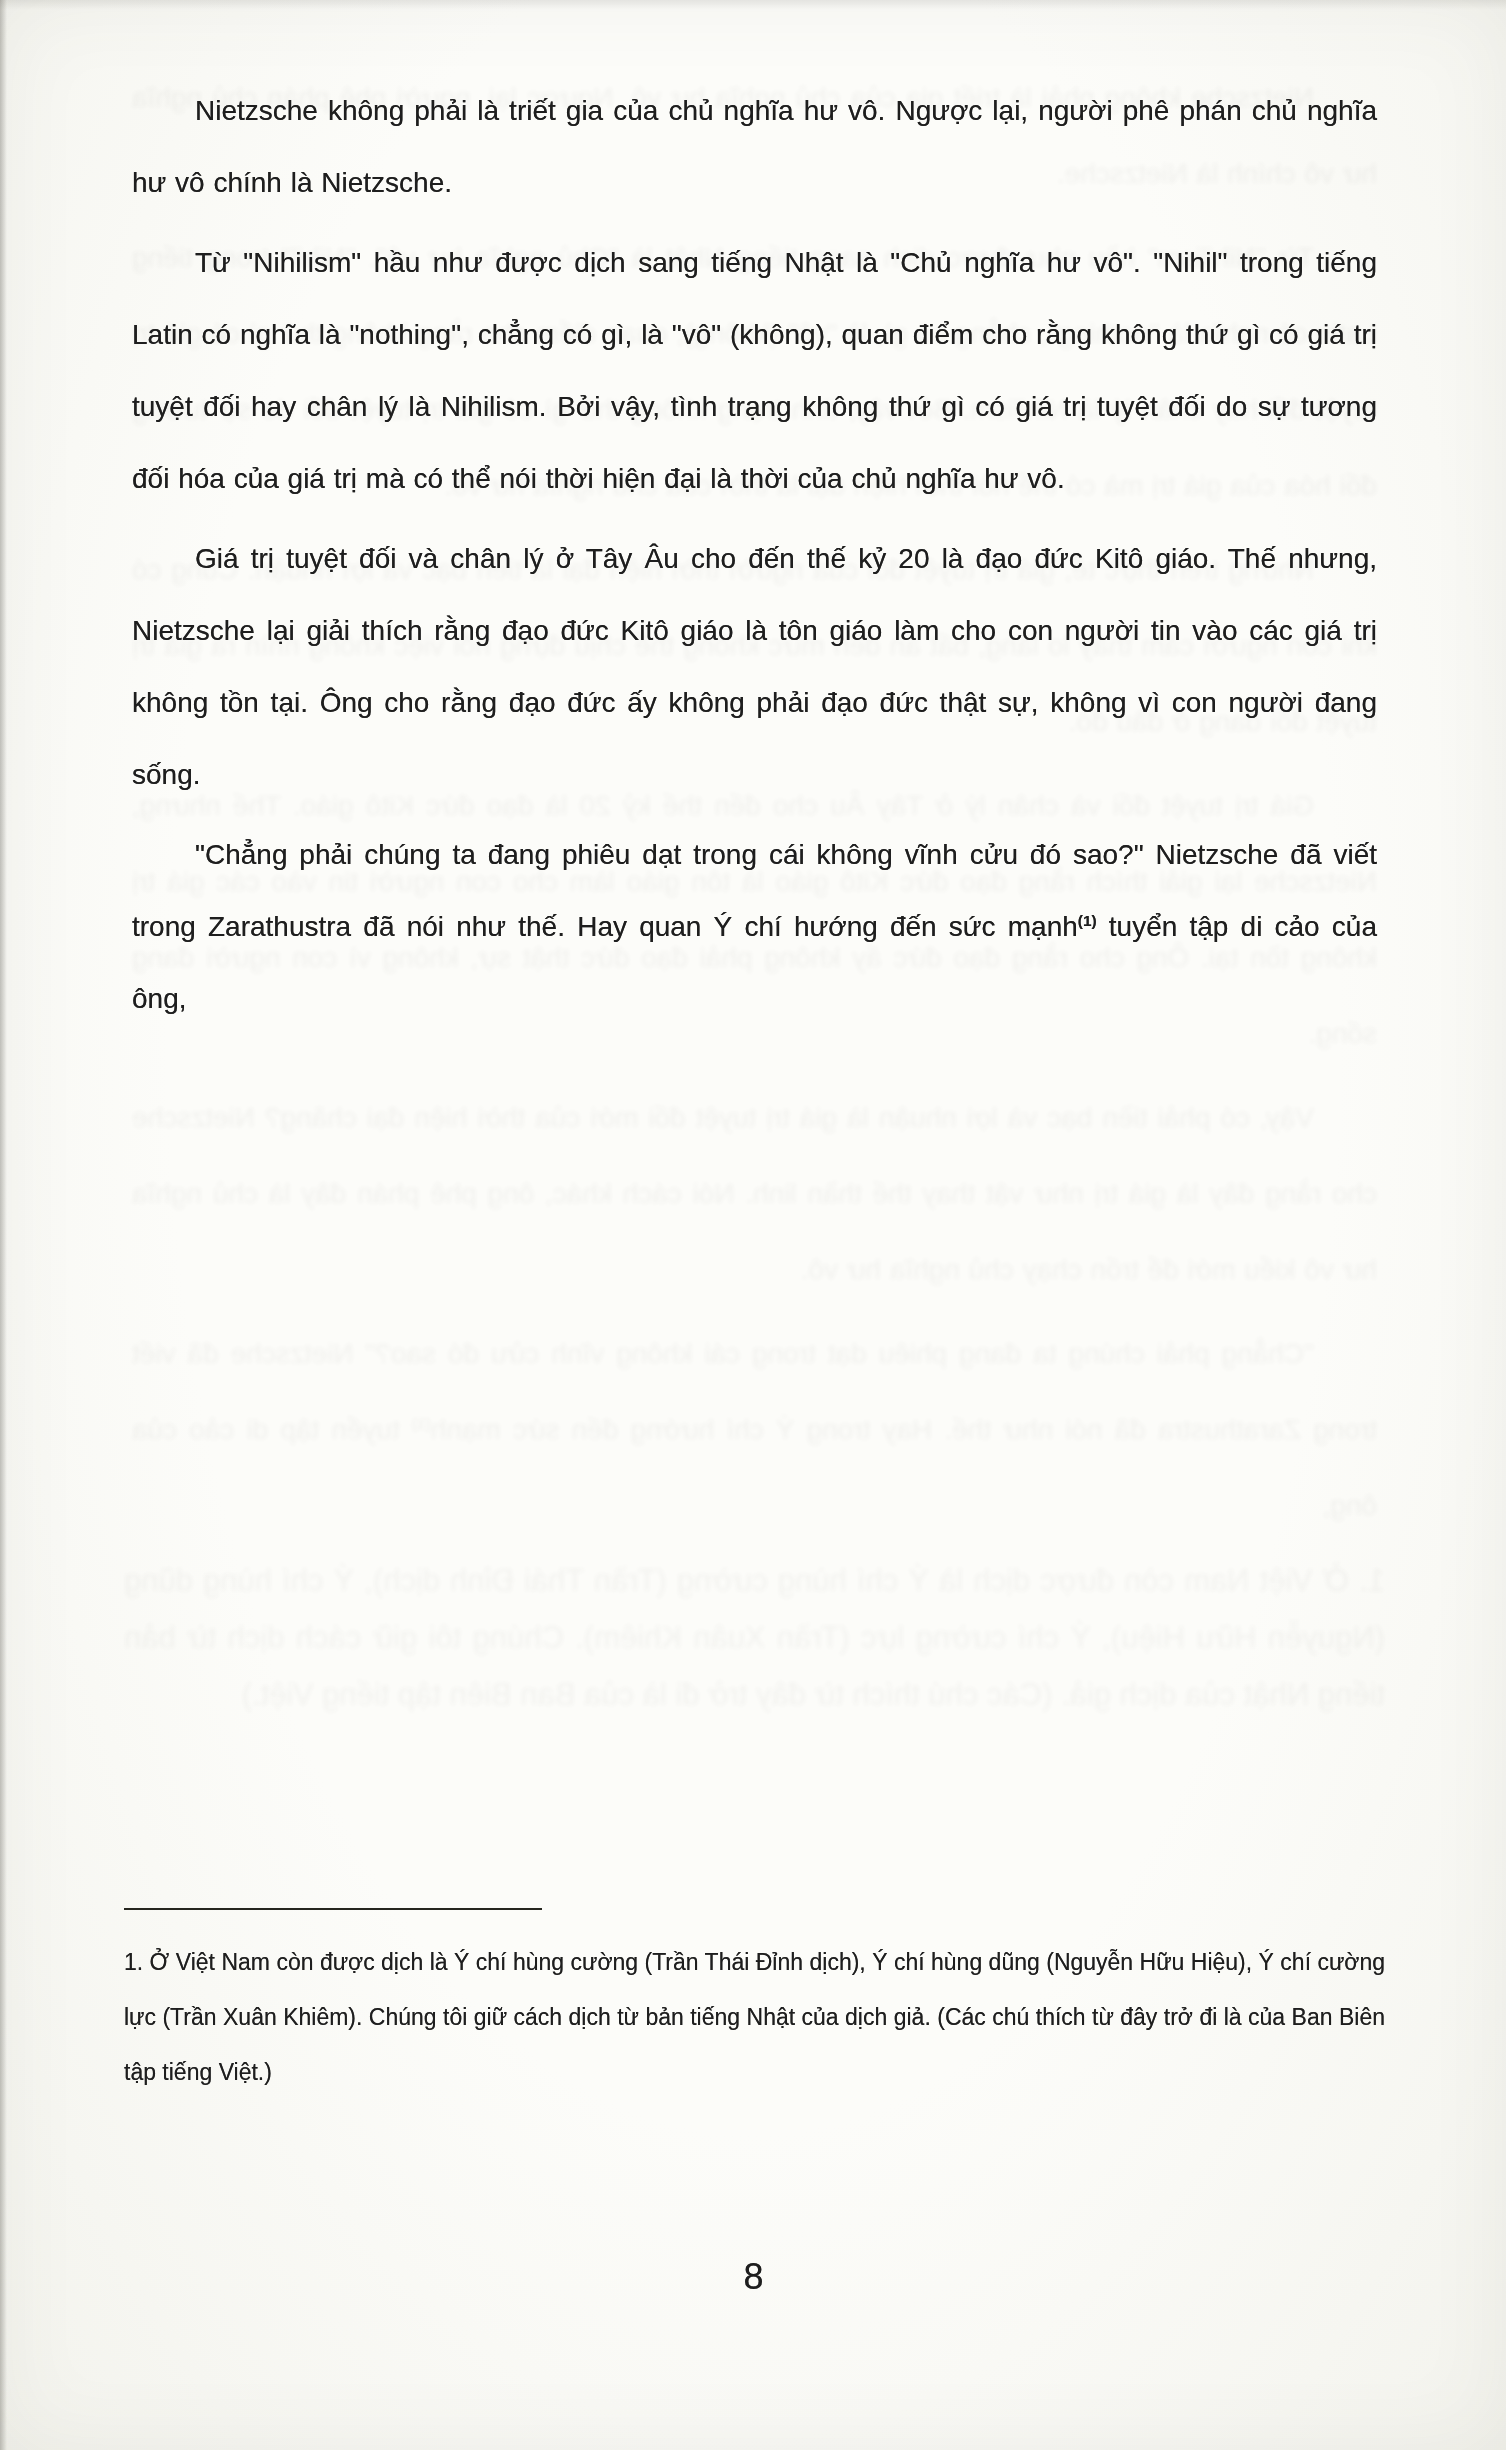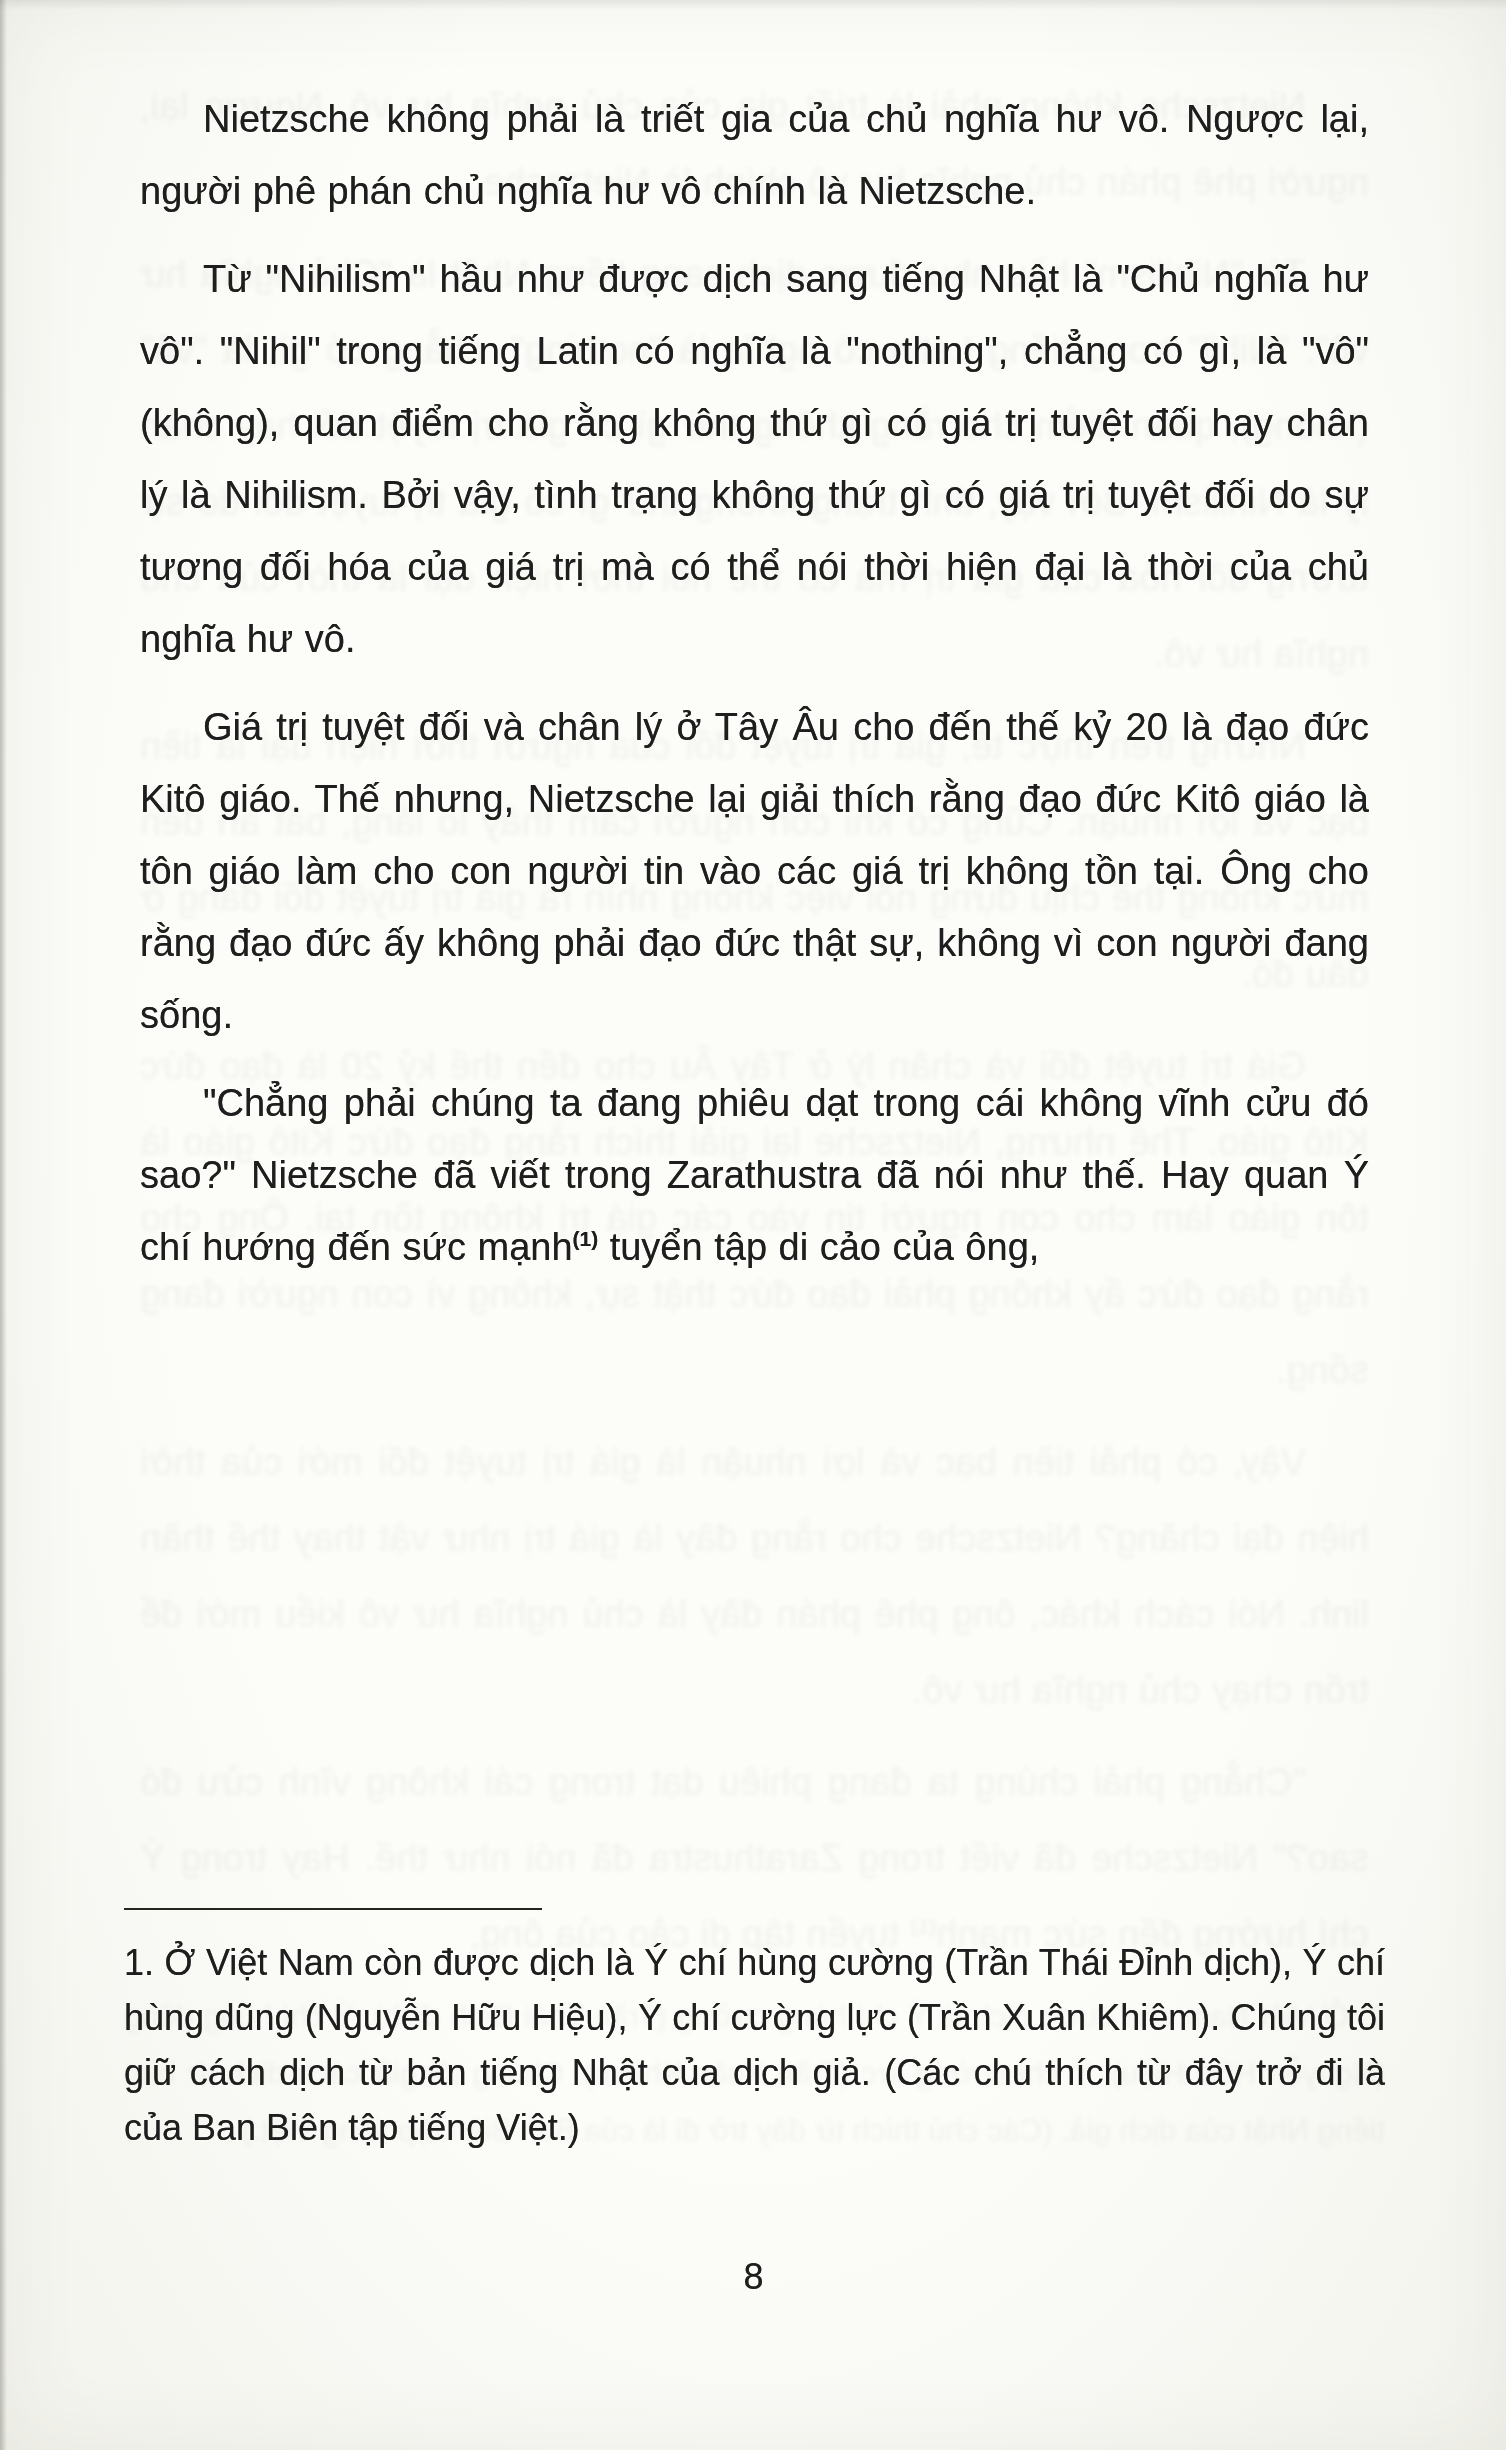--- a/index.html
+++ b/index.html
@@ -48,23 +48,23 @@
   .ghost .body { line-height: 76px; }
   .ghost .footnote-inline { font-size: 31px; line-height: 57px; margin: 0; text-align: justify; }
 
   .text-block {
     position: absolute;
     left: 124px;
     top: 67px;
     width: 1261px;
   }
   .body {
-    font-size: 38px;
+    font-size: 28px;
     line-height: 72px;
-    margin: 16px;
+    margin: 8px;
     text-align: justify;
     text-indent: 63px;
     word-spacing: 1px;
     text-shadow: 0 0 0.6px rgba(25, 25, 25, 0.75);
   }
   .it { }
   sup { font-size: 0.55em; line-height: 0; vertical-align: super; font-weight: bold; }
 
   .footnote-rule {
     position: absolute;
@@ -72,21 +72,21 @@
     top: 1908px;
     width: 418px;
     height: 0;
     border-top: 2.9px solid #26261f;
   }
   .footnote {
     position: absolute;
     left: 124px;
     top: 1935px;
     width: 1261px;
-    font-size: 36px;
+    font-size: 23px;
     line-height: 55px;
     margin: 0;
     text-align: justify;
     text-shadow: 0 0 0.5px rgba(25, 25, 25, 0.7);
   }
   .page-number {
     position: absolute;
     top: 2256px;
     left: 0;
     width: 100%;

